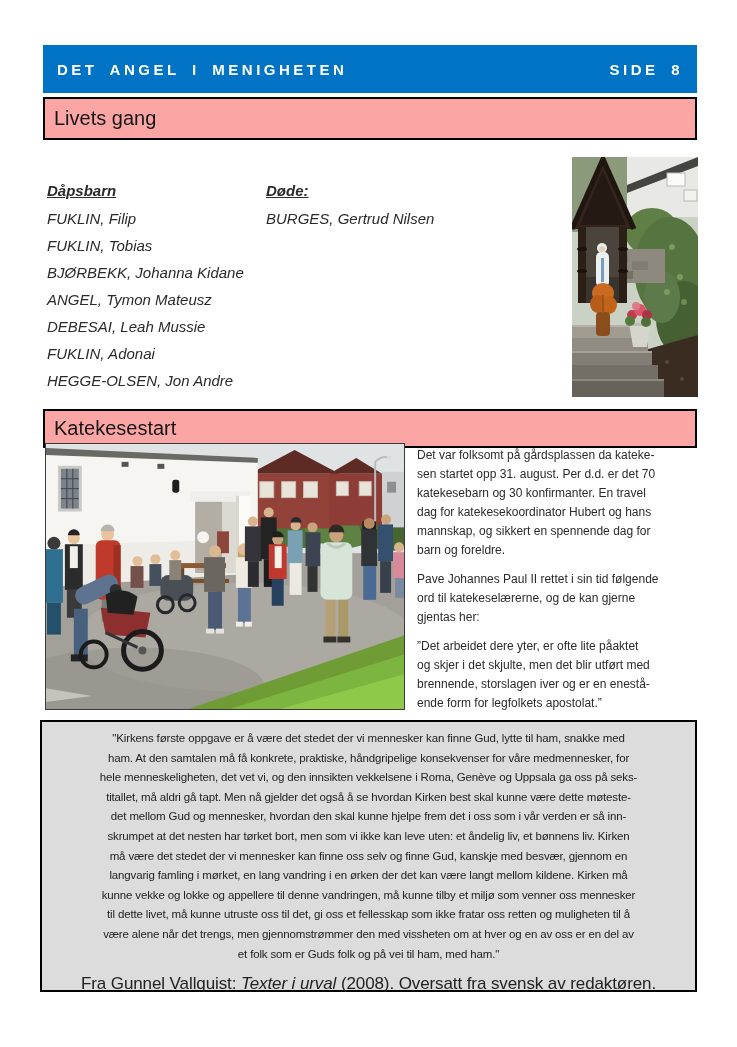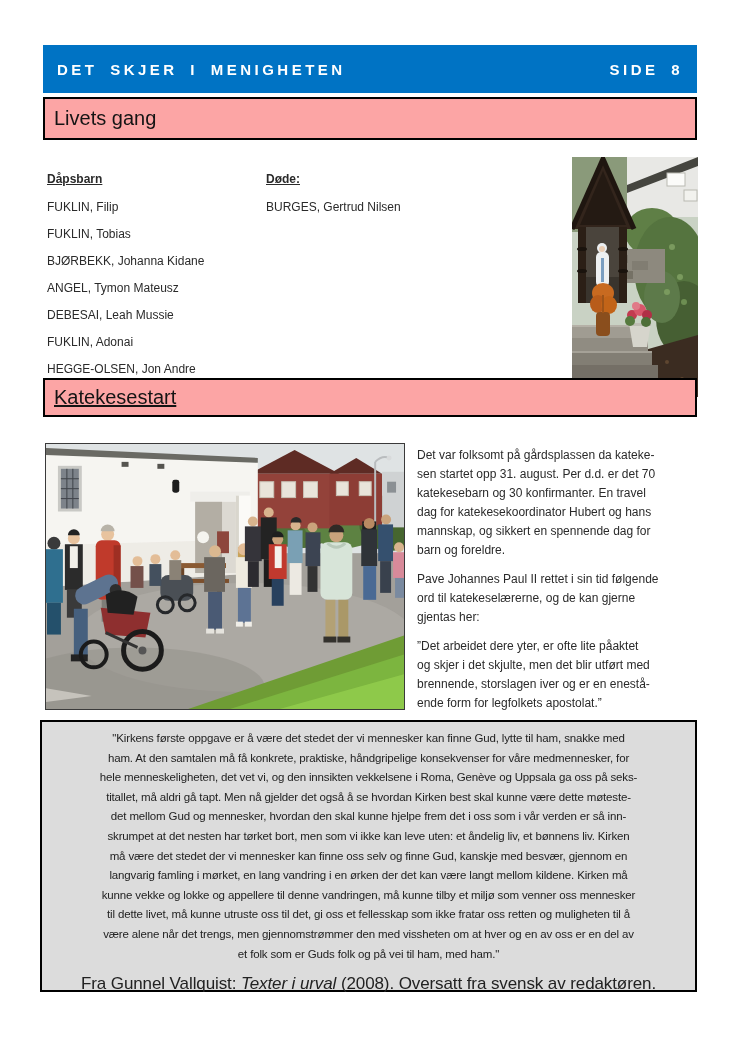--- a/index.html
+++ b/index.html
@@ -16,24 +16,24 @@
     letter-spacing:3.5px; word-spacing:5px;
   }
 
   
   .section-bar {
     position:absolute; left:43px; width:654px; background:#fca5a5;
     border:2px solid #000000; display:flex; align-items:center;
     padding:0 9px; font-size:20px; color:#141414;
   }
   .bar-livets { top:97px; height:43px; }
-  .bar-katekese { top:378px; height:39px;text-decoration:underline; }
-
-  
-  .list-col { position:absolute; top:167px; font-size:12px; color:#2a2a2a; }
+  .bar-katekese { top:409px; height:39px; }
+
+  
+  .list-col { position:absolute; top:178px; font-size:15px; color:#2a2a2a;font-style:italic; }
   .col-dapsbarn { left:47px; width:215px; }
   .col-dode { left:266px; width:220px; }
   .list-heading { font-weight:bold; text-decoration:underline; height:27px; line-height:25px; }
   .list-item { height:27px; line-height:27px; white-space:nowrap; }
 
   
   .photo { position:absolute; overflow:hidden; }
   .photo svg { display:block; width:100%; height:100%; }
   .photo-shrine { left:572px; top:157px; width:126px; height:240px; }
   .photo-courtyard { left:45px; top:443px; width:360px; height:267px; border:1px solid #3a3a3a; }
@@ -51,21 +51,21 @@
   .quote-text { white-space:pre-line; font-size:11.5px; line-height:19.6px; letter-spacing:-0.15px; }
   .quote-attr { margin-top:10px; font-size:17px; letter-spacing:-0.1px; }
   .quote-attr .it { font-style:italic; }
 </style>
 </head>
 <body>
 
 <div class="page">
 
   <div class="masthead">
-    <span>DET SKJER I MENIGHETEN</span>
+    <span>DET ANGEL I MENIGHETEN</span>
     <span>SIDE 8</span>
   </div>
 
   <div class="section-bar bar-livets">
     <span>Livets gang</span>
   </div>
 
   <div class="list-col col-dapsbarn">
     <div class="list-heading">Dåpsbarn</div>
     <div class="list-item">FUKLIN, Filip</div>

